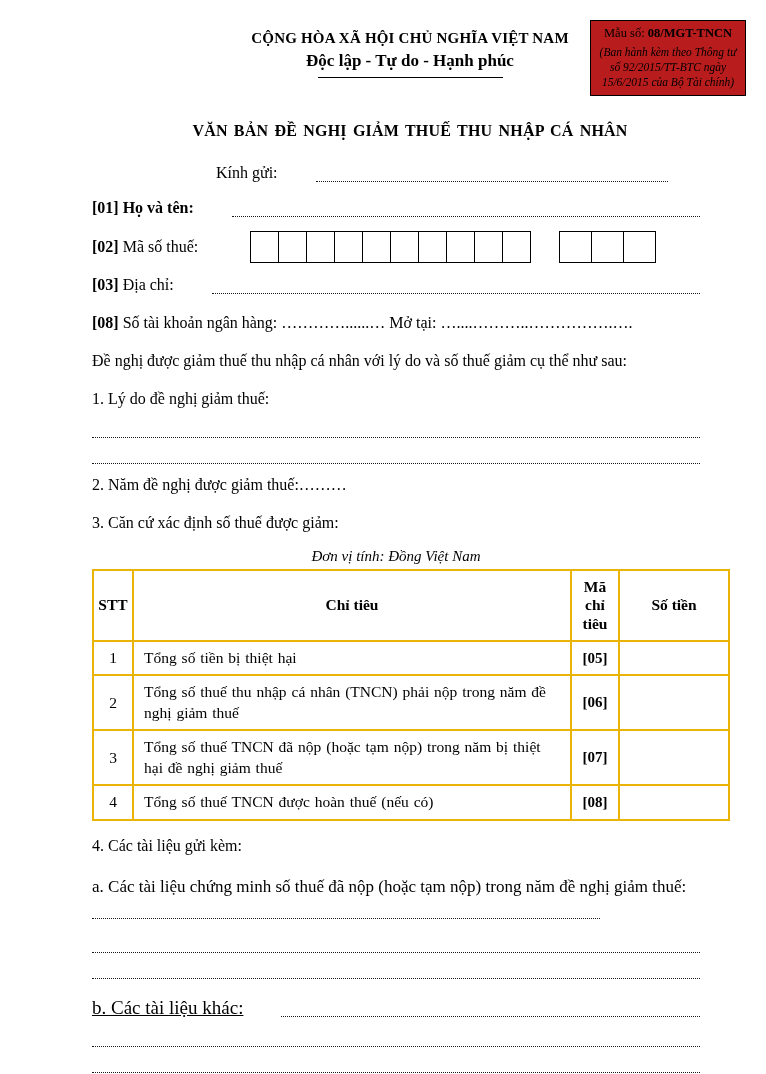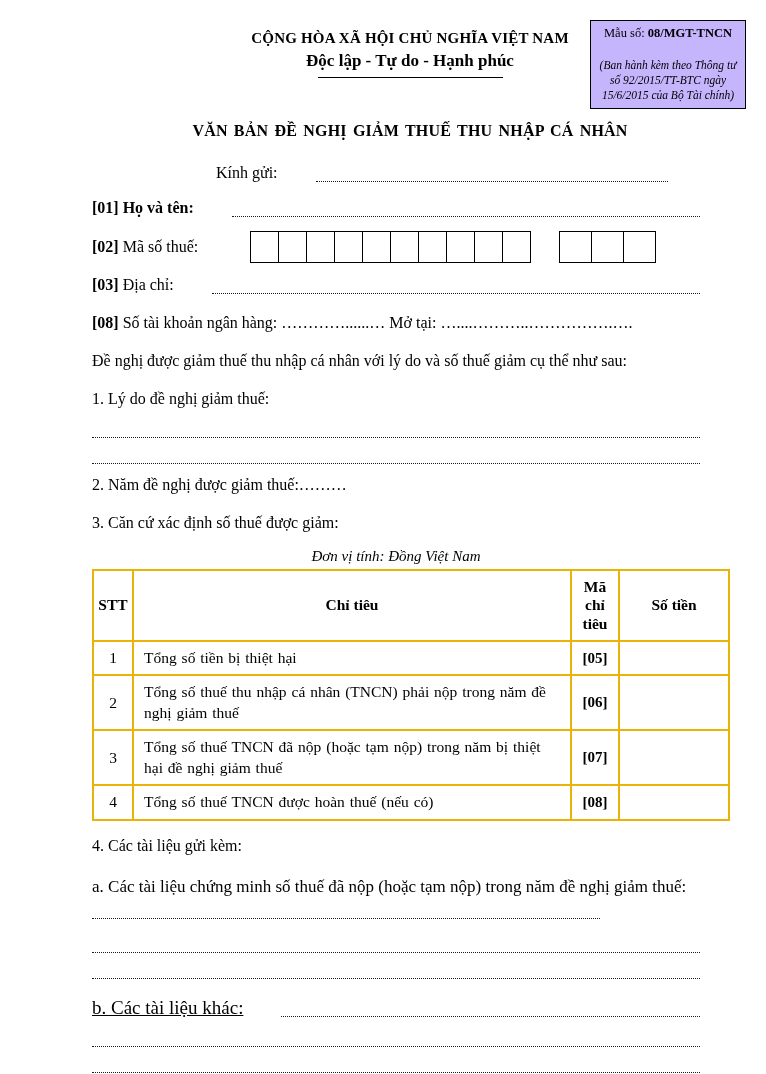--- a/index.html
+++ b/index.html
@@ -13,24 +13,24 @@
   
   .nat-header { text-align:center; margin-top:6px; }
   .nat-line1 { font-size:15px; font-weight:bold; letter-spacing:.2px; }
   .nat-line2 { font-size:17px; font-weight:bold; margin-top:4px; }
   .nat-rule  { width:185px; border-bottom:1.8px solid #000; margin:6px auto 0; }
 
   
   .form-box {
     position:absolute; top:20px; right:20px; width:148px;
     border:1px solid #000; text-align:center; padding:4px 3px 5px;
-    font-size:12.5px; line-height:1.3; background:#c4b5fd;
+    font-size:12.5px; line-height:1.3; background:#b91c1c;
   }
   .form-box .num { font-weight:bold; }
-  .form-box .note { font-style:italic; font-size:11.5px; margin-top:17px; }
+  .form-box .note { font-style:italic; font-size:11.5px; margin-top:4px; }
 
   .doc-title { text-align:center; font-weight:bold; font-size:16px;
                word-spacing:2px; margin-top:44px; letter-spacing:.2px; }
 
   .row { display:flex; align-items:flex-end; line-height:26px;gap:35px; }
   .dotfill { flex:1; border-bottom:1.6px dotted #1a1a1a; margin:0 0 4px 3px; }
   .dots-right { margin-right:28px; }
 
   .to-row { margin-top:20px; padding-left:124px; }
   .to-row .dotfill { margin-right:60px; }

